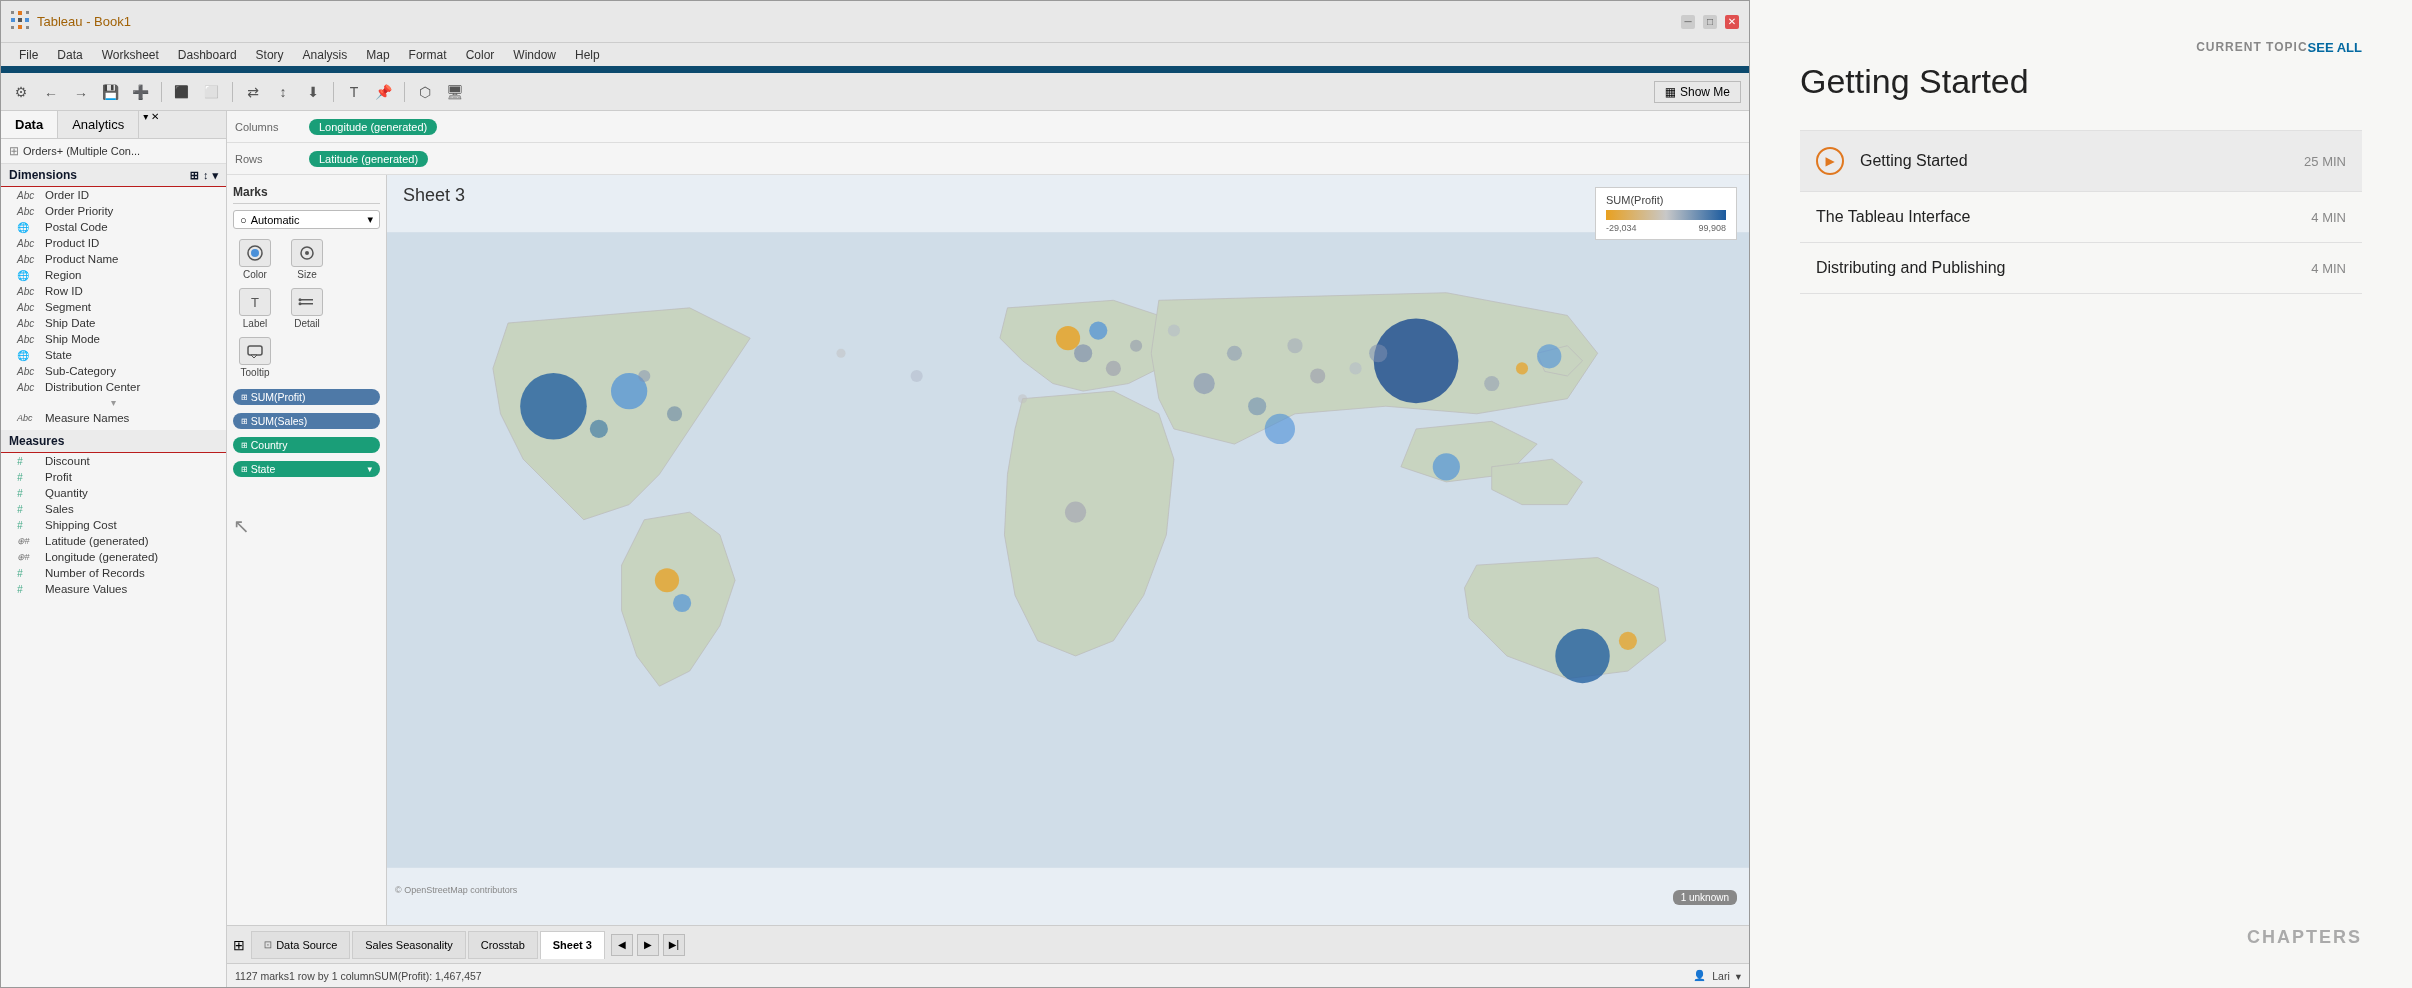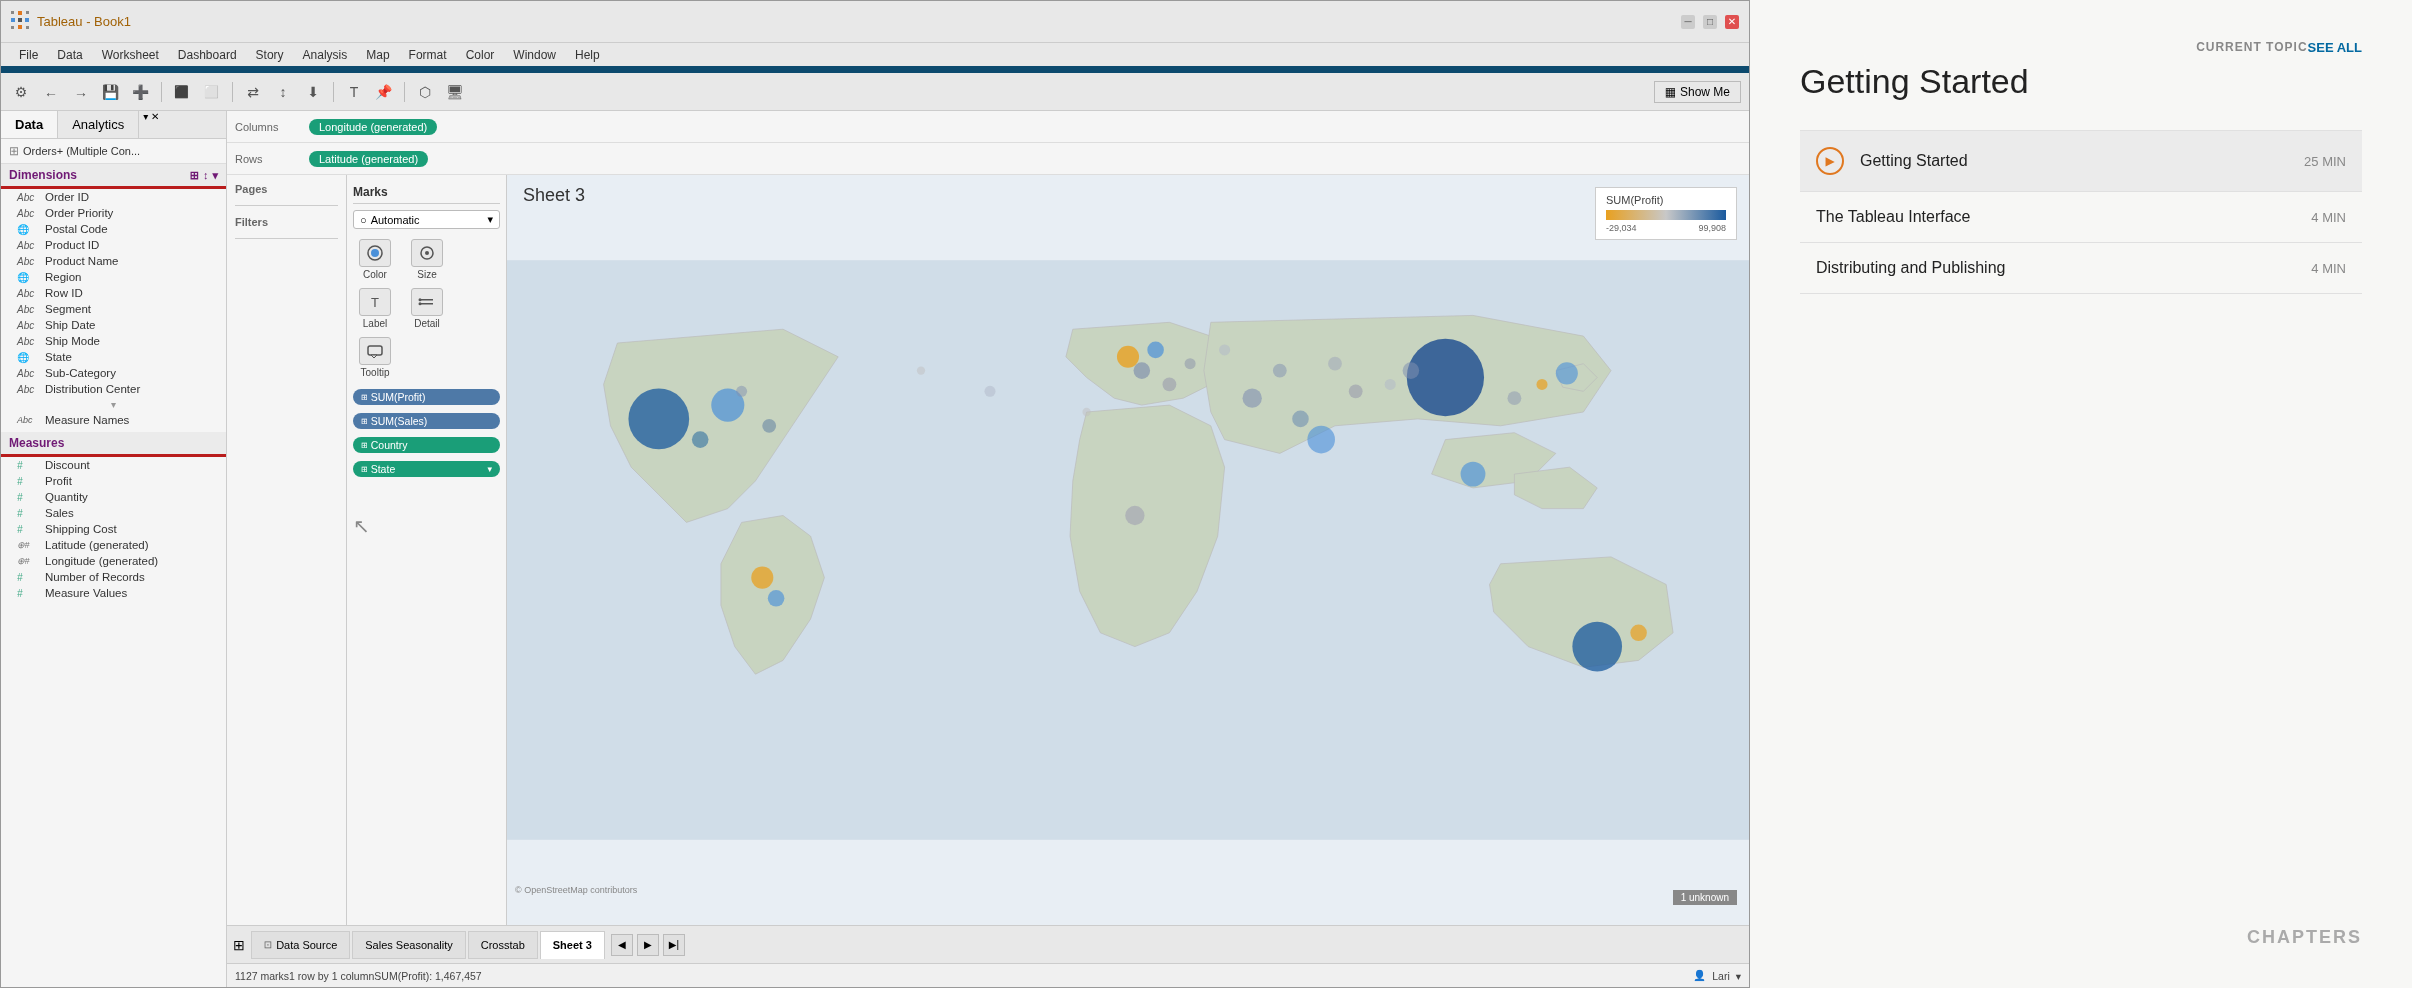--- a/index.html
+++ b/index.html
@@ -151,24 +151,24 @@
     .data-source-icon {
       color: #888;
       font-size: 12px;
     }
 
     .section-header {
       display: flex;
       align-items: center;
       padding: 4px 8px;
       background: #ebebeb;
-      border-bottom: 3px solid #b91c1c;
+      border-bottom: 1px solid #b91c1c;
       font-size: 12px;
       font-weight: 600;
-      color: #701a75;
+      color: #0f172a;
     }
     .section-header-icons {
       margin-left: auto;
       display: flex; gap: 4px;
     }
 
     .field-item {
       display: flex;
       align-items: center;
       padding: 2px 8px 2px 16px;
@@ -358,21 +358,21 @@
       color: #888;
     }
     .unknown-badge {
       position: absolute;
       bottom: 20px;
       right: 12px;
       background: #888;
       color: white;
       font-size: 10px;
       padding: 2px 8px;
-      border-radius: 0;
+      border-radius: 6px;
     }
 
     
     .pages-filters-panel {
       width: 120px;
       background: #f5f5f5;
       border-right: 1px solid #ccc;
       padding: 8px;
     }
     .pf-section-title {
@@ -744,26 +744,20 @@
         <div class="shelf-row">
           <span class="shelf-label">Rows</span>
           <div class="shelf-pill">
             <span>Latitude (generated)</span>
           </div>
         </div>
       </div>
 
       <div class="view-area">
 
-        <div class="pages-filters-panel">
-          <div class="pf-section-title">Pages</div>
-          <hr class="pf-divider">
-          <div class="pf-section-title">Filters</div>
-          <hr class="pf-divider">
-        </div>
 
         <div class="marks-panel">
           <div class="marks-title">Marks</div>
 
           <div class="marks-type-select">
             <div class="marks-type-inner">
               <span>○</span>
               <span>Automatic</span>
             </div>
             <span>▾</span>

